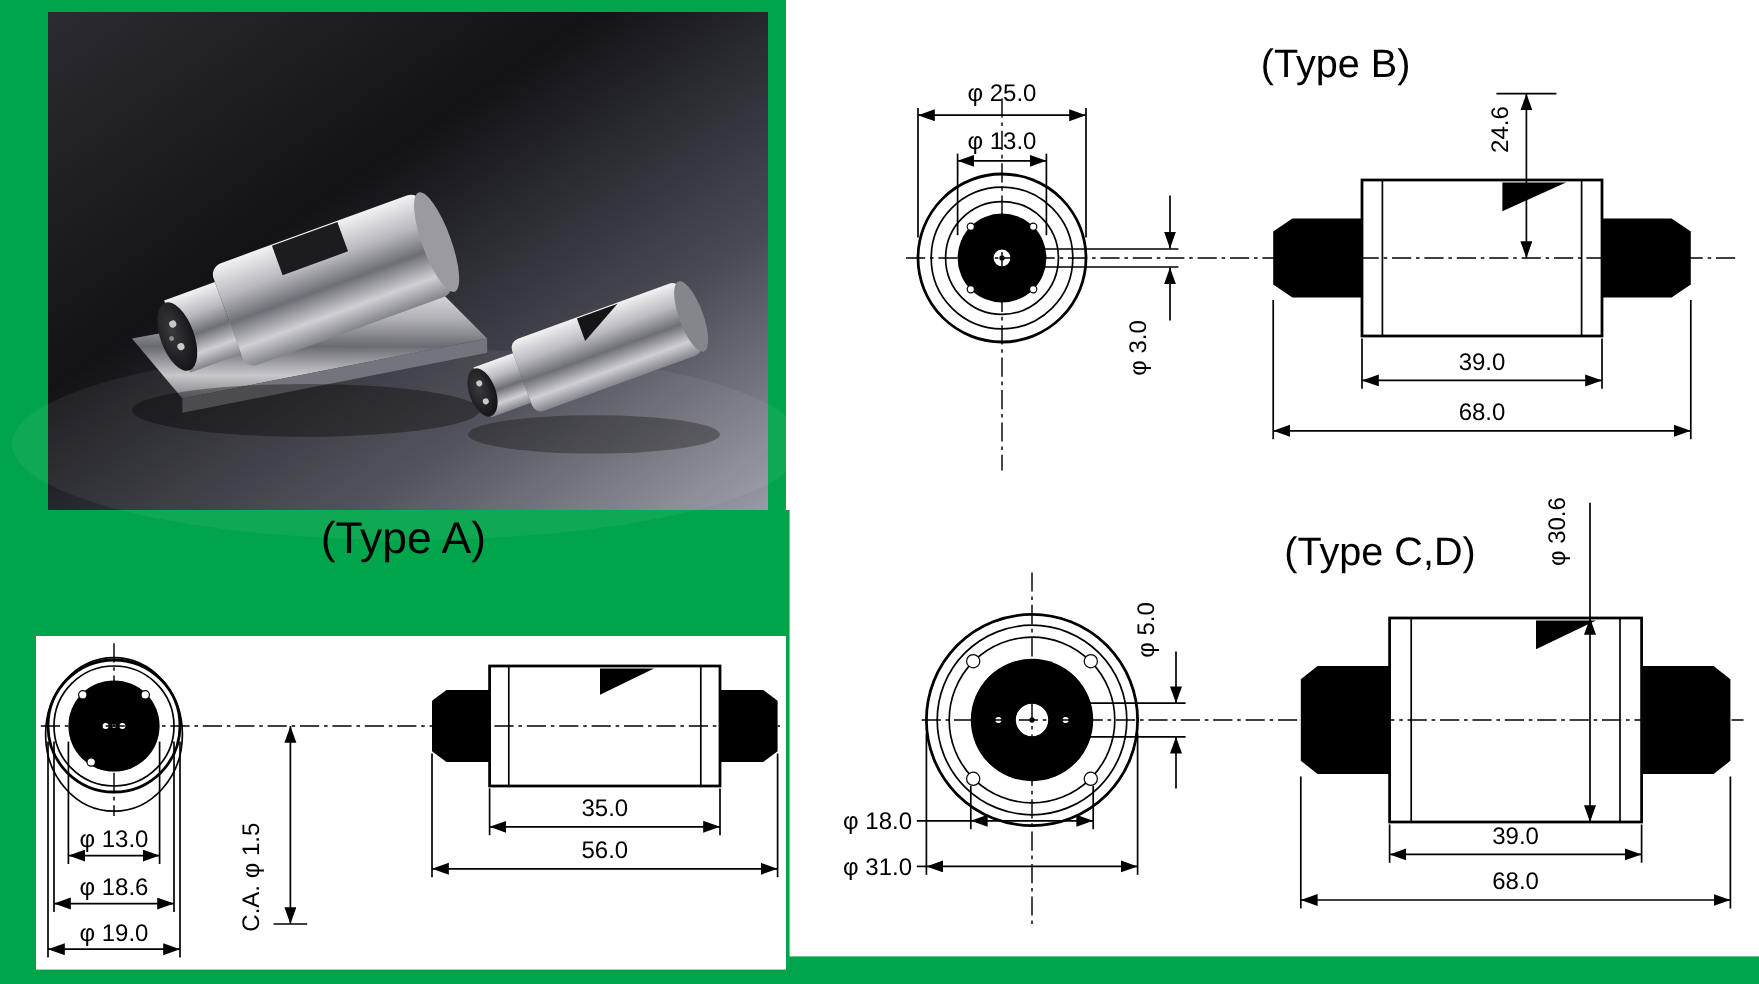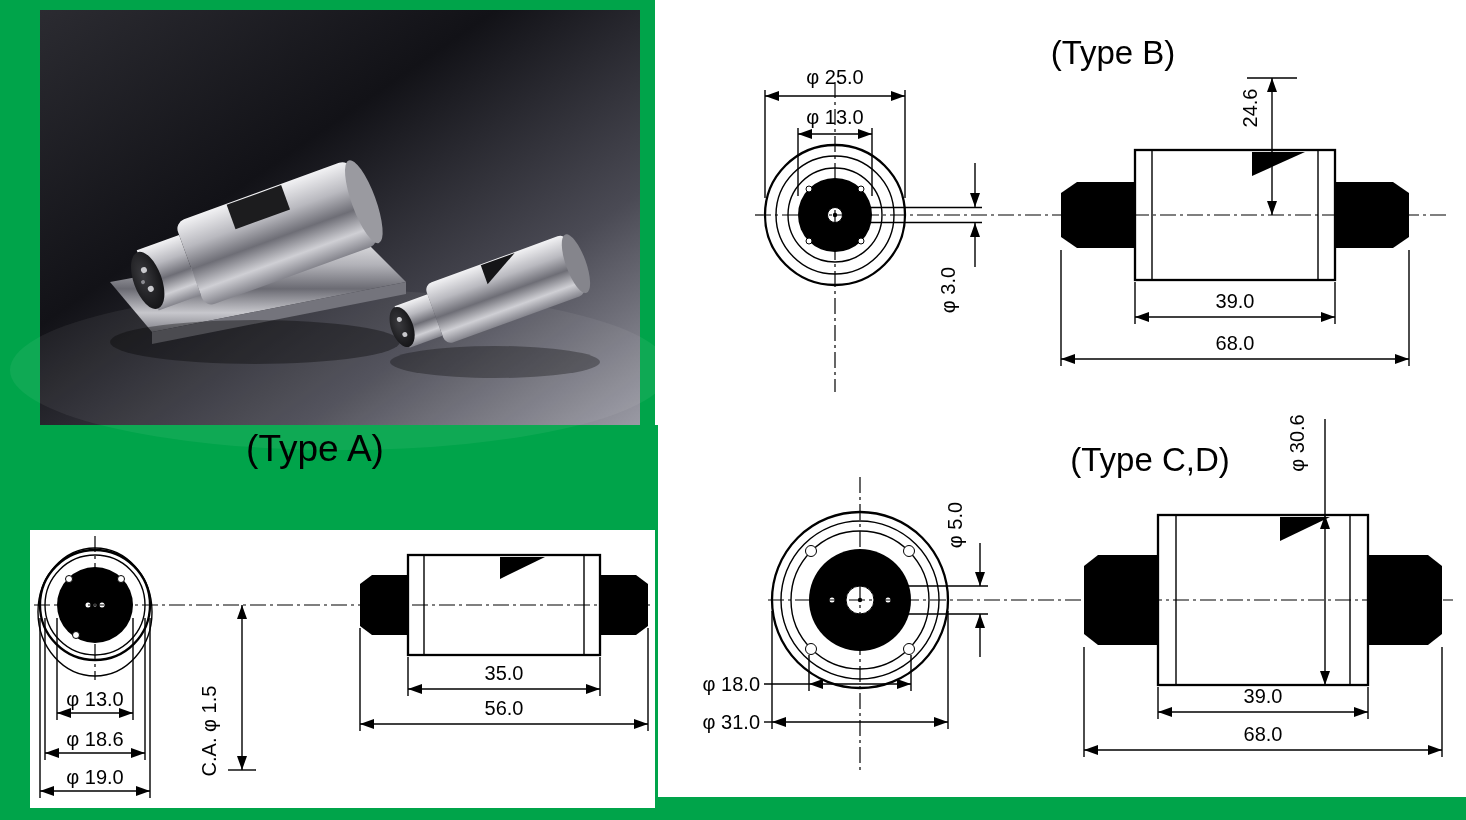--- a/index.html
+++ b/index.html
@@ -3,21 +3,21 @@
 <meta charset="utf-8">
 <style>
   html,body{margin:0;padding:0;}
   body{background:#00a44a;font-family:"Liberation Sans",sans-serif;}
   .stage{position:relative;width:1466px;height:820px;overflow:hidden;background:#00a44a;}
   .panel{position:absolute;background:#ffffff;}
   .panel-b{left:655px;top:0;width:811px;height:425px;}
   .panel-cd{left:658px;top:425px;width:808px;height:372px;}
   .panel-a{left:30px;top:530px;width:625px;height:278px;}
   .photo{position:absolute;left:40px;top:10px;width:600px;height:415px;}
-  .caption{position:absolute;left:225px;top:428px;width:180px;text-align:center;
+  .caption{position:absolute;left:225px;top:428px;width:180px;text-align:right;
            font-size:37px;color:#000;}
   svg{display:block;overflow:visible;}
   .drawing line,.drawing circle,.drawing rect,.drawing path,.drawing ellipse,.drawing polygon{
     stroke:#000;fill:none;stroke-width:1.4;}
   .drawing .dashdot{stroke-dasharray:16 4 3 4;stroke-width:1.2;}
   .drawing .dim{stroke-width:1.2;}
   .drawing .thick{stroke-width:2.3;fill:#ffffff;}
   .drawing .fill-b{fill:#000;stroke:none;}
   .drawing .fill-w{fill:#ffffff;stroke:none;}
   .drawing .fill-ws{fill:#ffffff;stroke:#000;stroke-width:1;}

